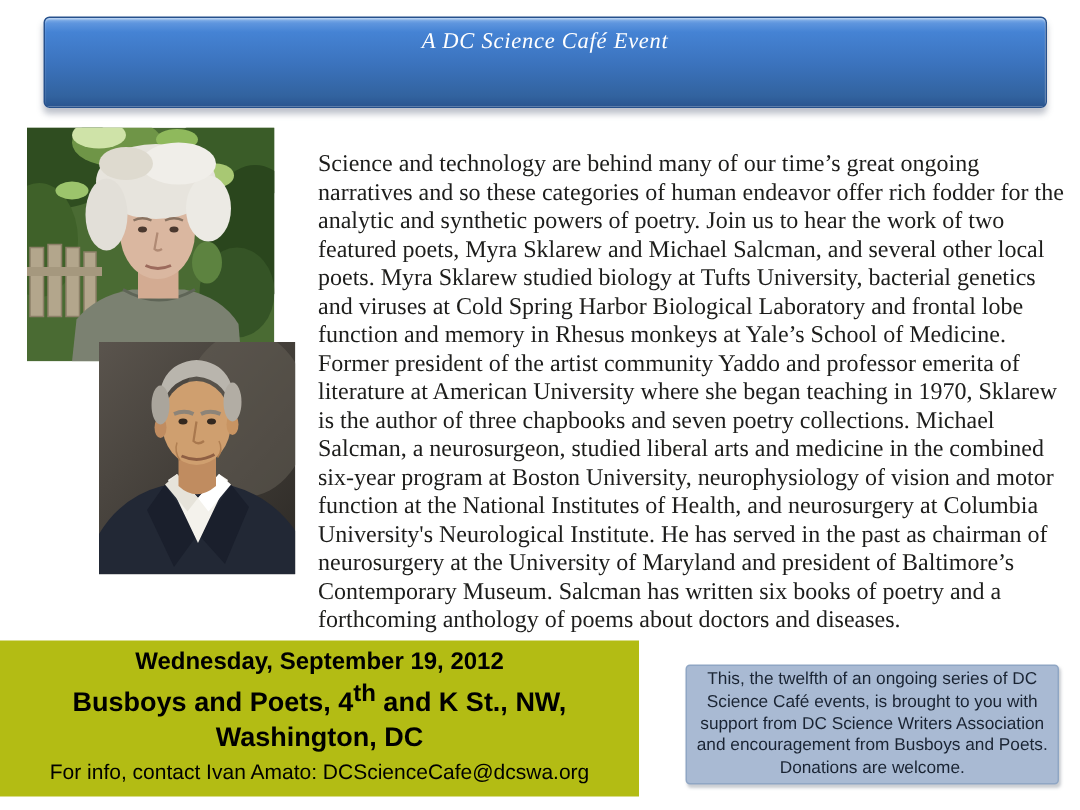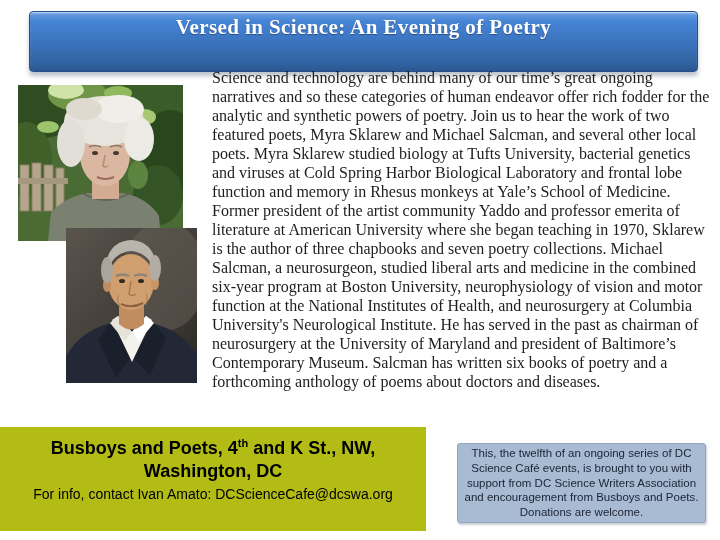--- a/index.html
+++ b/index.html
@@ -55,21 +55,21 @@
   
   .photo { position: absolute; overflow: hidden; }
   .photo svg { display: block; width: 100%; height: 100%; }
   .photo-myra    { left: 18px; top: 85px;  width: 165px; height: 156px; z-index: 1; }
   .photo-michael { left: 66px; top: 228px; width: 131px; height: 155px; z-index: 2; }
 
   
   .body-text {
     position: absolute;
     left: 212px;
-    top: 68px;
+    top: 100px;
     width: 501px;
     font-family: "Liberation Serif", serif;
     font-size: 16px;
     line-height: 19px;
     color: #1d1d1b;
   }
 
   
   .event-box {
     position: absolute;
@@ -87,21 +87,21 @@
     font-weight: bold;
     font-size: 16px;
     line-height: 19px;
     white-space: pre-wrap;
   }
   .event-venue {
     font-weight: bold;
     font-size: 18px;
     line-height: 23px;
   }
-  .event-venue sup { font-size: 11px; }
+  .event-venue sup { font-size: 16px; }
   .event-link {
     display: block;
     font-weight: bold;
     font-size: 11px;
     line-height: 14px;
     color: #1b1bb0;
     text-decoration: underline;
     cursor: pointer;
   }
   .event-contact {
@@ -131,21 +131,21 @@
     line-height: 14.8px;
     color: #1a2433;
   }
 </style>
 </head>
 <body>
 
 <div class="flyer">
 
   <div class="banner">
-    <div class="banner-title">Versed in Science: An Evening of Poetry</div>
+    <div class="banner-subtitle">A DC Science Café Event</div>
   </div>
 
   <div class="photo photo-myra">
     <svg viewBox="0 0 165 156" preserveAspectRatio="none">
       <rect x="0" y="0" width="165" height="156" fill="#4a6b33"></rect>
       <ellipse cx="20" cy="22" rx="42" ry="32" fill="#2f4d20"></ellipse>
       <ellipse cx="142" cy="18" rx="45" ry="30" fill="#3a5c28"></ellipse>
       <ellipse cx="152" cy="70" rx="32" ry="45" fill="#2a461d"></ellipse>
       <ellipse cx="8" cy="75" rx="26" ry="38" fill="#3f6129"></ellipse>
       <ellipse cx="60" cy="10" rx="30" ry="16" fill="#6f9547"></ellipse>
@@ -219,20 +219,21 @@
       <path d="M65,53 L63,66 Q66,69 70,66" stroke="#a9784e" stroke-width="1.5" fill="none"></path>
       <path d="M55,76 Q66,81 77,75" stroke="#8f5f43" stroke-width="2" fill="none"></path>
       <path d="M52,67 Q50,73 54,79" stroke="#b07f52" stroke-width="1" fill="none"></path>
       <path d="M80,66 Q83,72 79,77" stroke="#b07f52" stroke-width="1" fill="none"></path>
     </svg>
   </div>
 
   <div class="body-text">Science and technology are behind many of our time’s great ongoing narratives and so these categories of human endeavor offer rich fodder for the analytic and synthetic powers of poetry. Join us to hear the work of two featured poets, Myra Sklarew and Michael Salcman, and several other local poets. Myra Sklarew studied biology at Tufts University, bacterial genetics and viruses at Cold Spring Harbor Biological Laboratory and frontal lobe function and memory in Rhesus monkeys at Yale’s School of Medicine. Former president of the artist community Yaddo and professor emerita of literature at American University where she began teaching in 1970, Sklarew is the author of three chapbooks and seven poetry collections. Michael Salcman, a neurosurgeon, studied liberal arts and medicine in the combined six-year program at Boston University, neurophysiology of vision and motor function at the National Institutes of Health, and neurosurgery at Columbia University's Neurological Institute. He has served in the past as chairman of neurosurgery at the University of Maryland and president of Baltimore’s Contemporary Museum. Salcman has written six books of poetry and a forthcoming anthology of poems about doctors and diseases.</div>
 
   <div class="event-box">
+    <div class="event-date">Wednesday, September 19, 2012</div>
     <div class="event-venue"><span>Busboys and Poets, 4</span><sup>th</sup><span> and K St., NW, Washington, DC</span></div>
     <div class="event-contact">For info, contact Ivan Amato: DCScienceCafe@dcswa.org</div>
   </div>
 
   <div class="sponsor-box">
     <div>This, the twelfth of an ongoing series of DC Science Café events, is brought to you with support from DC Science Writers Association and encouragement from Busboys and Poets. Donations are welcome.</div>
   </div>
 
 </div>
 

